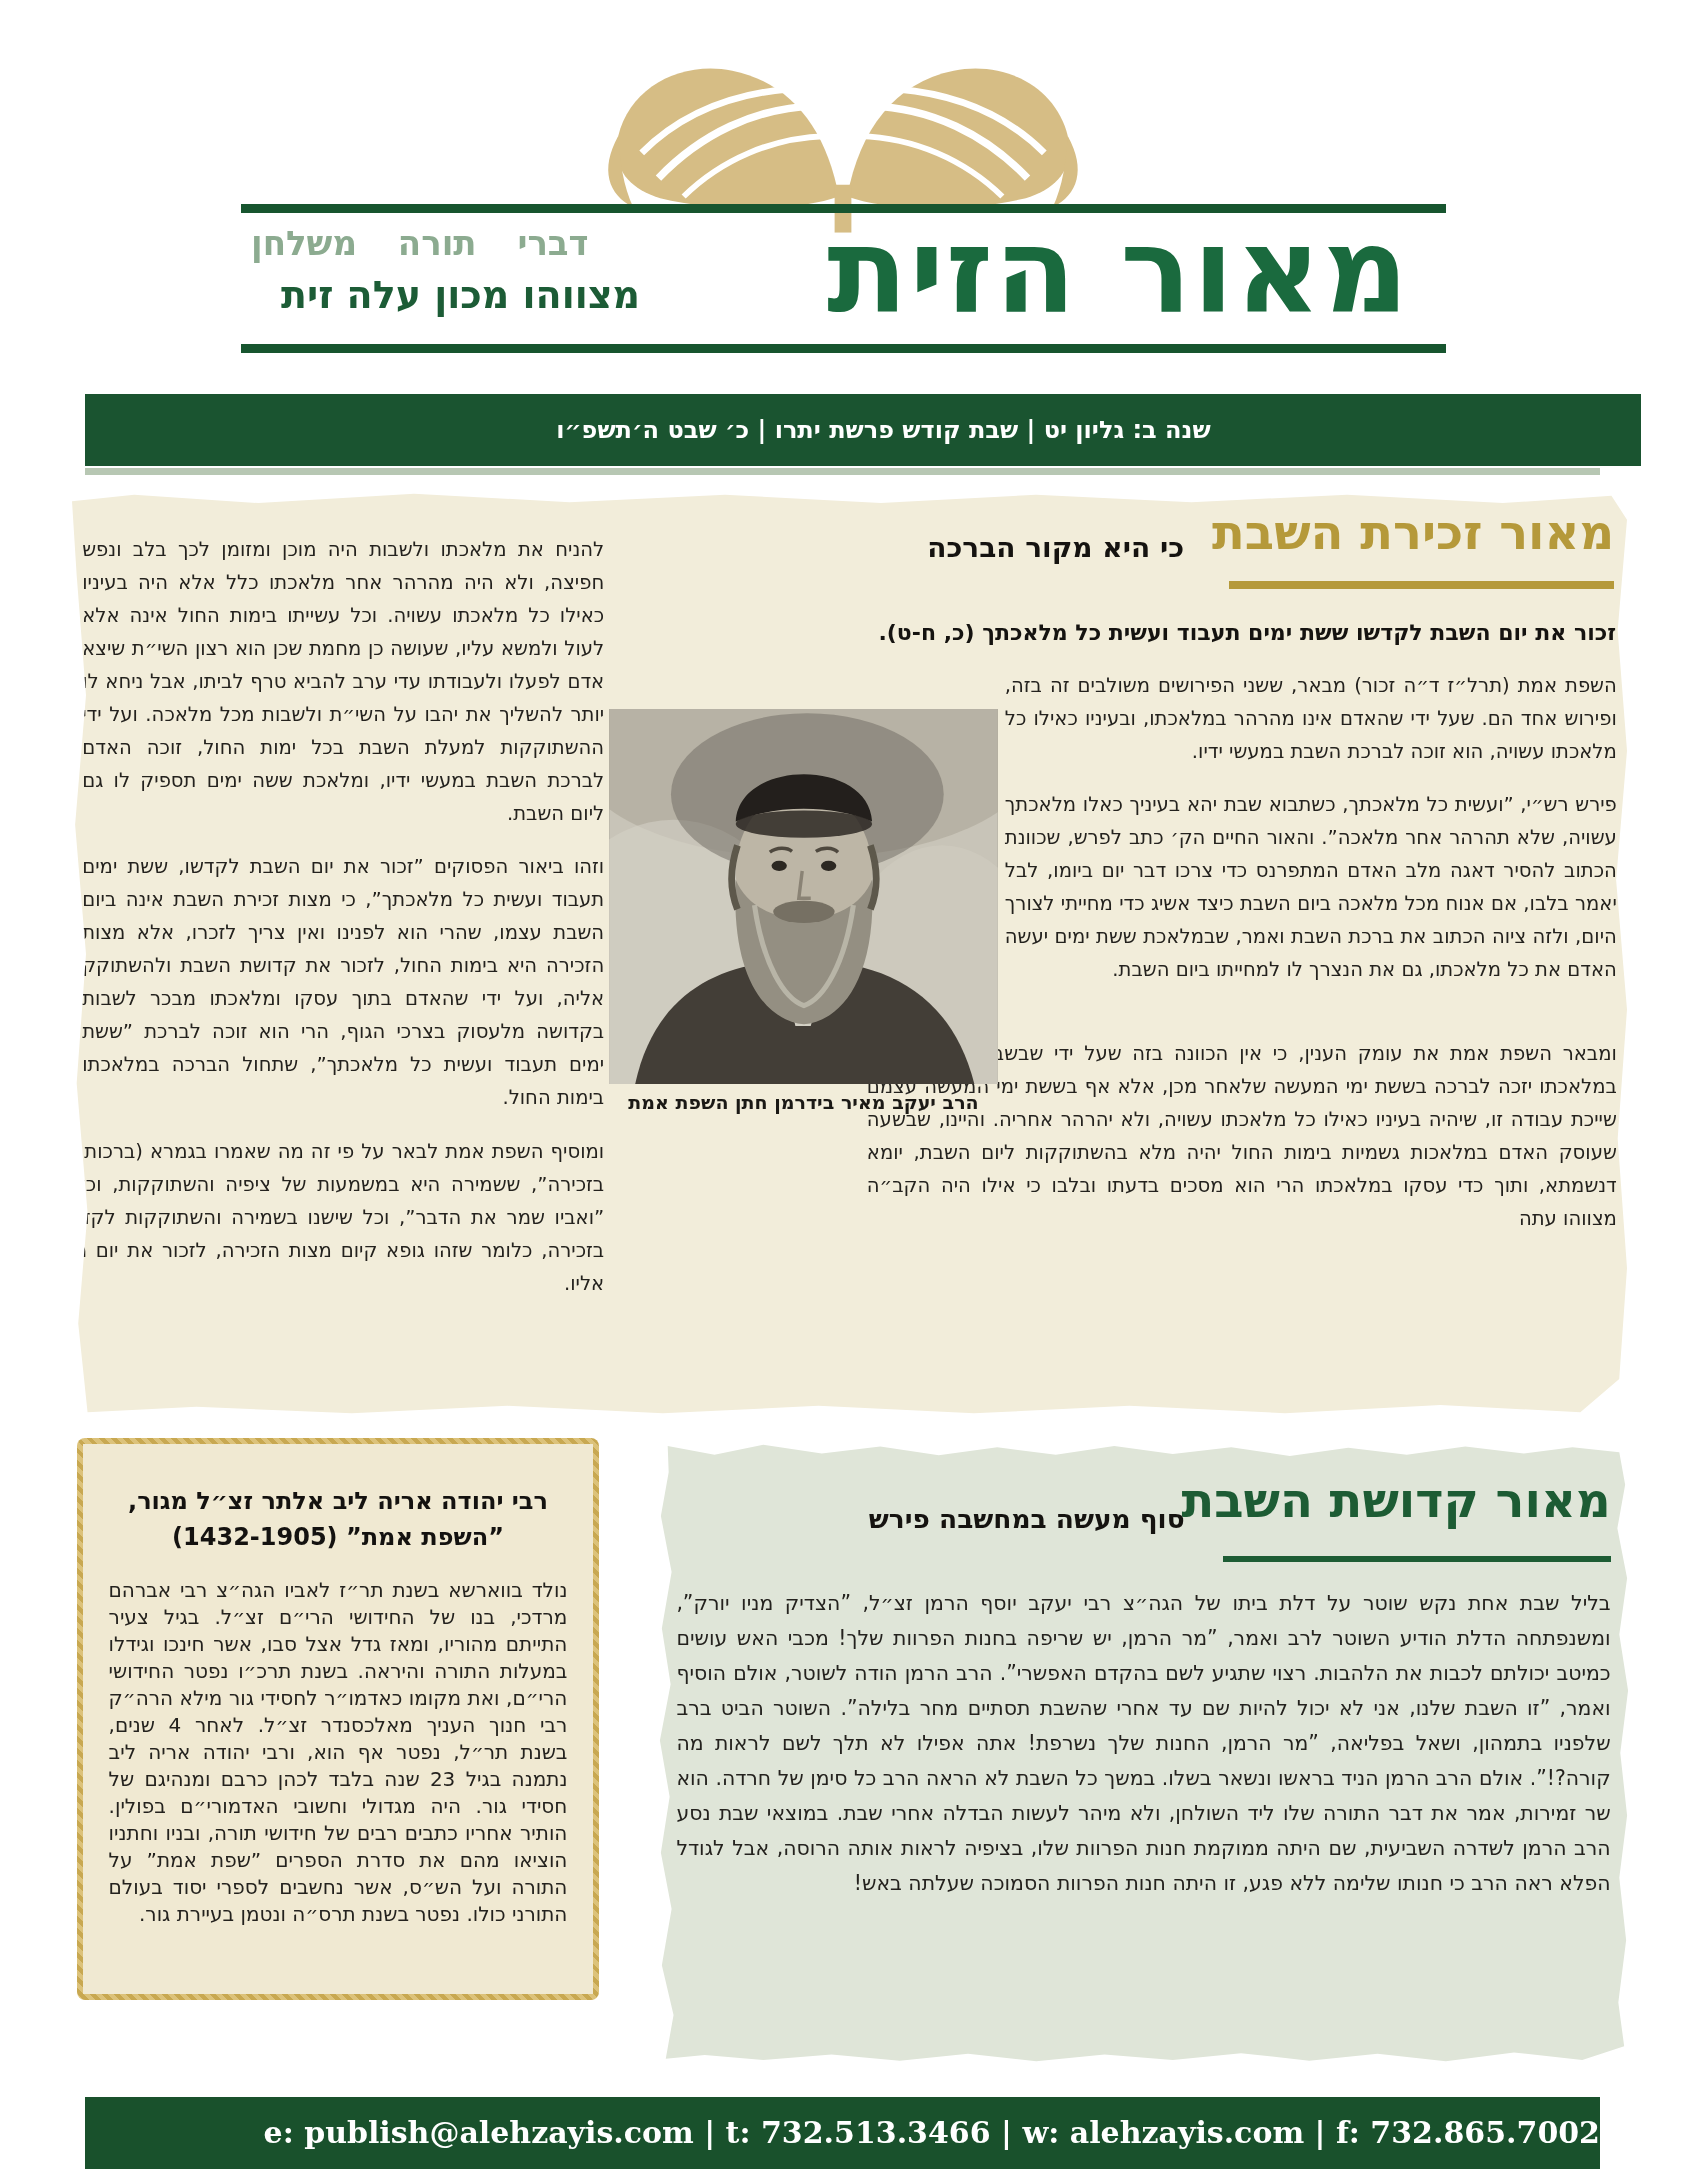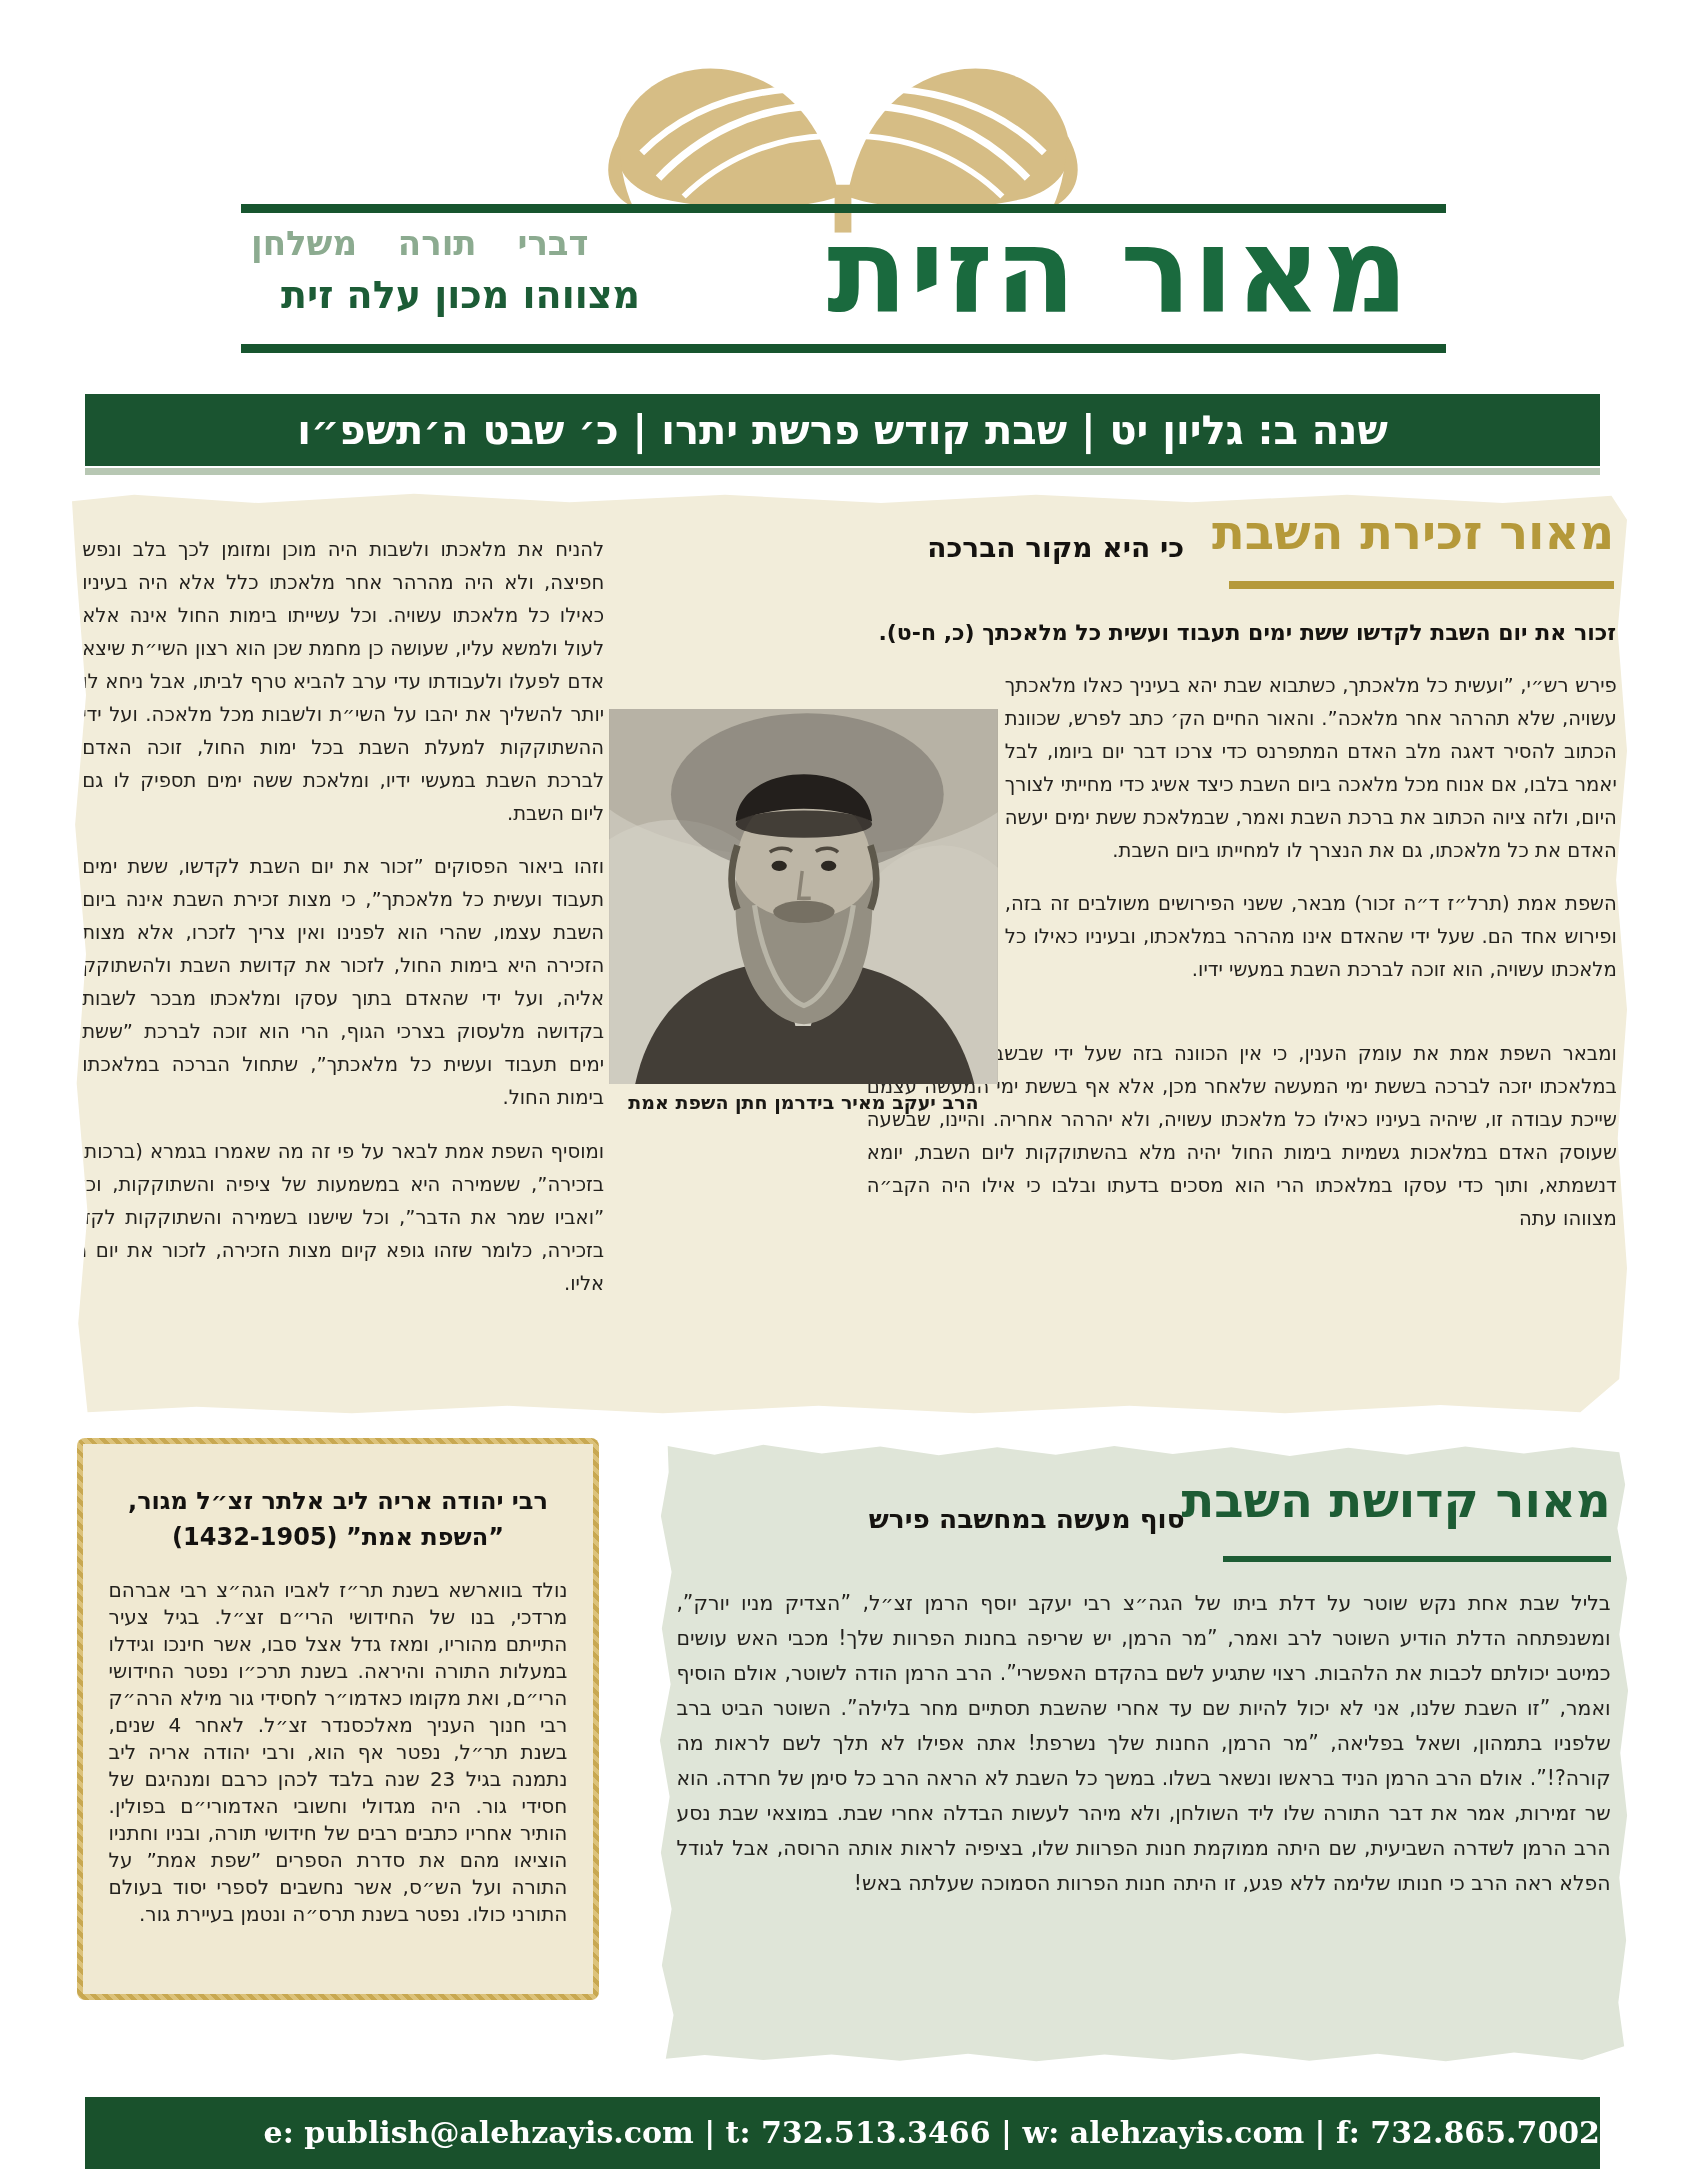--- a/index.html
+++ b/index.html
@@ -11,21 +11,21 @@
   .rule-top{top:204px;}
   .rule-bottom{top:344px;}
   .masthead-title{position:absolute;right:275px;top:207px;font-size:118px;line-height:128px;font-weight:bold;
                   color:#1a6a3e;letter-spacing:1.7px;white-space:nowrap;}
   .tagline-top{position:absolute;left:251px;top:223px;font-size:34px;font-weight:bold;color:#8cab90;
                word-spacing:29px;white-space:nowrap;}
   .tagline-bottom{position:absolute;left:281px;top:273px;font-size:38px;font-weight:bold;color:#1c5c36;
                   white-space:nowrap;}
   
   .banner{position:absolute;left:85px;top:394px;width:1515px;height:72px;background:#1a5430;
-          color:#ffffff;text-align:center;font-size:40px;font-weight:bold;line-height:72px;white-space:nowrap;}
+          color:#ffffff;text-align:center;font-size:24px;font-weight:bold;line-height:72px;white-space:nowrap;padding-left:41px;}
   .banner-accent{position:absolute;left:85px;top:468px;width:1515px;height:6.8px;background:#b7c7b3;}
   
   .panel1{position:absolute;left:72px;top:492px;width:1555px;height:924px;background:#f2edda;
           clip-path:polygon(0 1%,4% .3%,12% 1.2%,22% .2%,32% 1.1%,42% .3%,52% 1.2%,62% .3%,72% 1.1%,82% .3%,92% 1.2%,99% .4%,100% 3%,99.4% 15%,100% 28%,99.3% 42%,100% 56%,99.4% 70%,100% 84%,99.5% 96%,97% 99.6%,88% 98.8%,78% 99.7%,68% 98.9%,58% 99.7%,48% 98.9%,38% 99.7%,28% 98.9%,18% 99.7%,8% 99%,1% 99.6%,.4% 90%,1% 78%,.3% 64%,.9% 50%,.2% 36%,.9% 22%,.3% 9%);}
   .a1-title{position:absolute;right:12.8px;top:12px;font-size:48px;font-weight:bold;color:#b5993a;white-space:nowrap;}
   .a1-underline{position:absolute;right:12.8px;top:89px;width:385px;height:7.7px;background:#b5993a;}
   .a1-subtitle{position:absolute;right:443px;top:39px;font-size:28px;font-weight:bold;color:#151310;white-space:nowrap;}
   .a1-verse{position:absolute;right:11px;top:128px;font-size:22px;font-weight:bold;color:#151310;white-space:nowrap;}
   .bodytext{font-size:19.6px;line-height:33px;text-align:justify;color:#24221e;}
   .bodytext p{margin:0 0 20.4px 0;}
@@ -95,22 +95,22 @@
   <div class="banner" dir="rtl">שנה ב: גליון יט | שבת קודש פרשת יתרו | כ׳ שבט ה׳תשפ״ו</div>
   <div class="banner-accent"></div>
 
   <div class="panel1">
     <div class="a1-title" dir="rtl">מאור זכירת השבת</div>
     <div class="a1-underline"></div>
     <div class="a1-subtitle" dir="rtl">כי היא מקור הברכה</div>
     <div class="a1-verse" dir="rtl">זכור את יום השבת לקדשו ששת ימים תעבוד ועשית כל מלאכתך (כ, ח-ט).</div>
 
     <div class="col-right bodytext">
+      <p>השפת אמת (תרל״ז ד״ה זכור) מבאר, ששני הפירושים משולבים זה בזה, ופירוש אחד הם. שעל ידי שהאדם אינו מהרהר במלאכתו, ובעיניו כאילו כל מלאכתו עשויה, הוא זוכה לברכת השבת במעשי ידיו.</p>
       <p>פירש רש״י, ”ועשית כל מלאכתך, כשתבוא שבת יהא בעיניך כאלו מלאכתך עשויה, שלא תהרהר אחר מלאכה”. והאור החיים הק׳ כתב לפרש, שכוונת הכתוב להסיר דאגה מלב האדם המתפרנס כדי צרכו דבר יום ביומו, לבל יאמר בלבו, אם אנוח מכל מלאכה ביום השבת כיצד אשיג כדי מחייתי לצורך היום, ולזה ציוה הכתוב את ברכת השבת ואמר, שבמלאכת ששת ימים יעשה האדם את כל מלאכתו, גם את הנצרך לו למחייתו ביום השבת.</p>
-      <p>השפת אמת (תרל״ז ד״ה זכור) מבאר, ששני הפירושים משולבים זה בזה, ופירוש אחד הם. שעל ידי שהאדם אינו מהרהר במלאכתו, ובעיניו כאילו כל מלאכתו עשויה, הוא זוכה לברכת השבת במעשי ידיו.</p>
       <p class="wide">ומבאר השפת אמת את עומק הענין, כי אין הכוונה בזה שעל ידי שבשבת אינו מהרהר במלאכתו יזכה לברכה בששת ימי המעשה שלאחר מכן, אלא אף בששת ימי המעשה עצמם שייכת עבודה זו, שיהיה בעיניו כאילו כל מלאכתו עשויה, ולא יהרהר אחריה. והיינו, שבשעה שעוסק האדם במלאכות גשמיות בימות החול יהיה מלא בהשתוקקות ליום השבת, יומא דנשמתא, ותוך כדי עסקו במלאכתו הרי הוא מסכים בדעתו ובלבו כי אילו היה הקב״ה מצווהו עתה</p>
     </div>
 
     <div class="photo">
       <svg viewBox="0 0 455 440">
         <rect width="455" height="440" fill="#cdc7b6"></rect>
         <ellipse cx="230" cy="55" rx="270" ry="120" fill="#b4ad9b" opacity="0.75"></ellipse>
         <ellipse cx="75" cy="300" rx="150" ry="170" fill="#d9d4c4" opacity="0.6"></ellipse>
         <ellipse cx="390" cy="320" rx="120" ry="160" fill="#d6d1c0" opacity="0.5"></ellipse>
         <ellipse cx="232" cy="100" rx="160" ry="95" fill="#6e685c" opacity="0.5"></ellipse>

